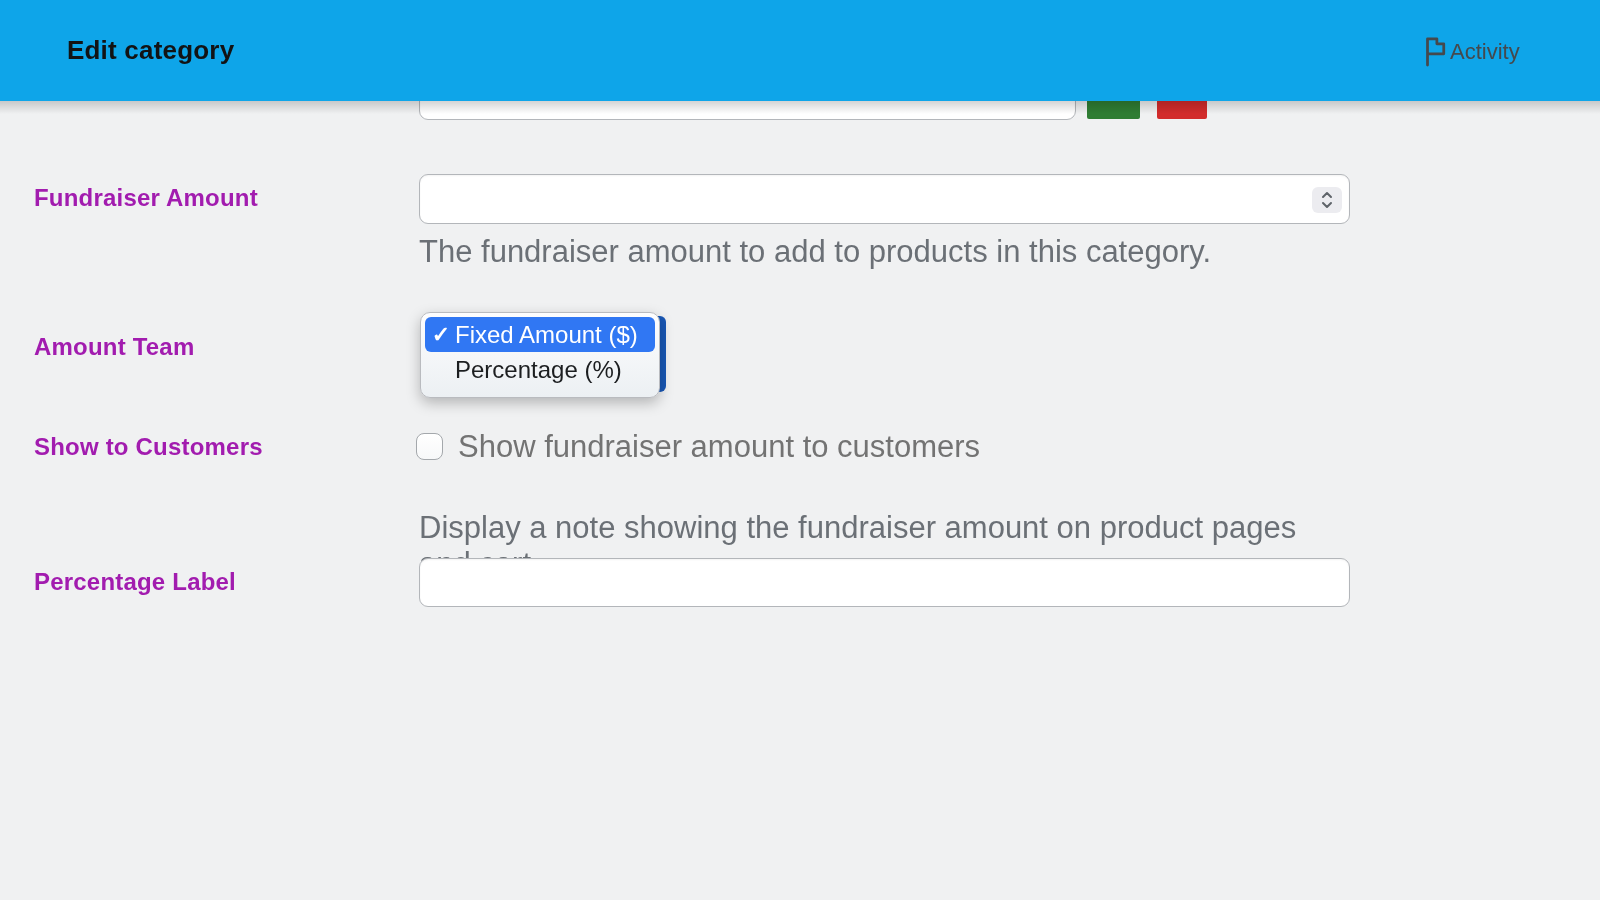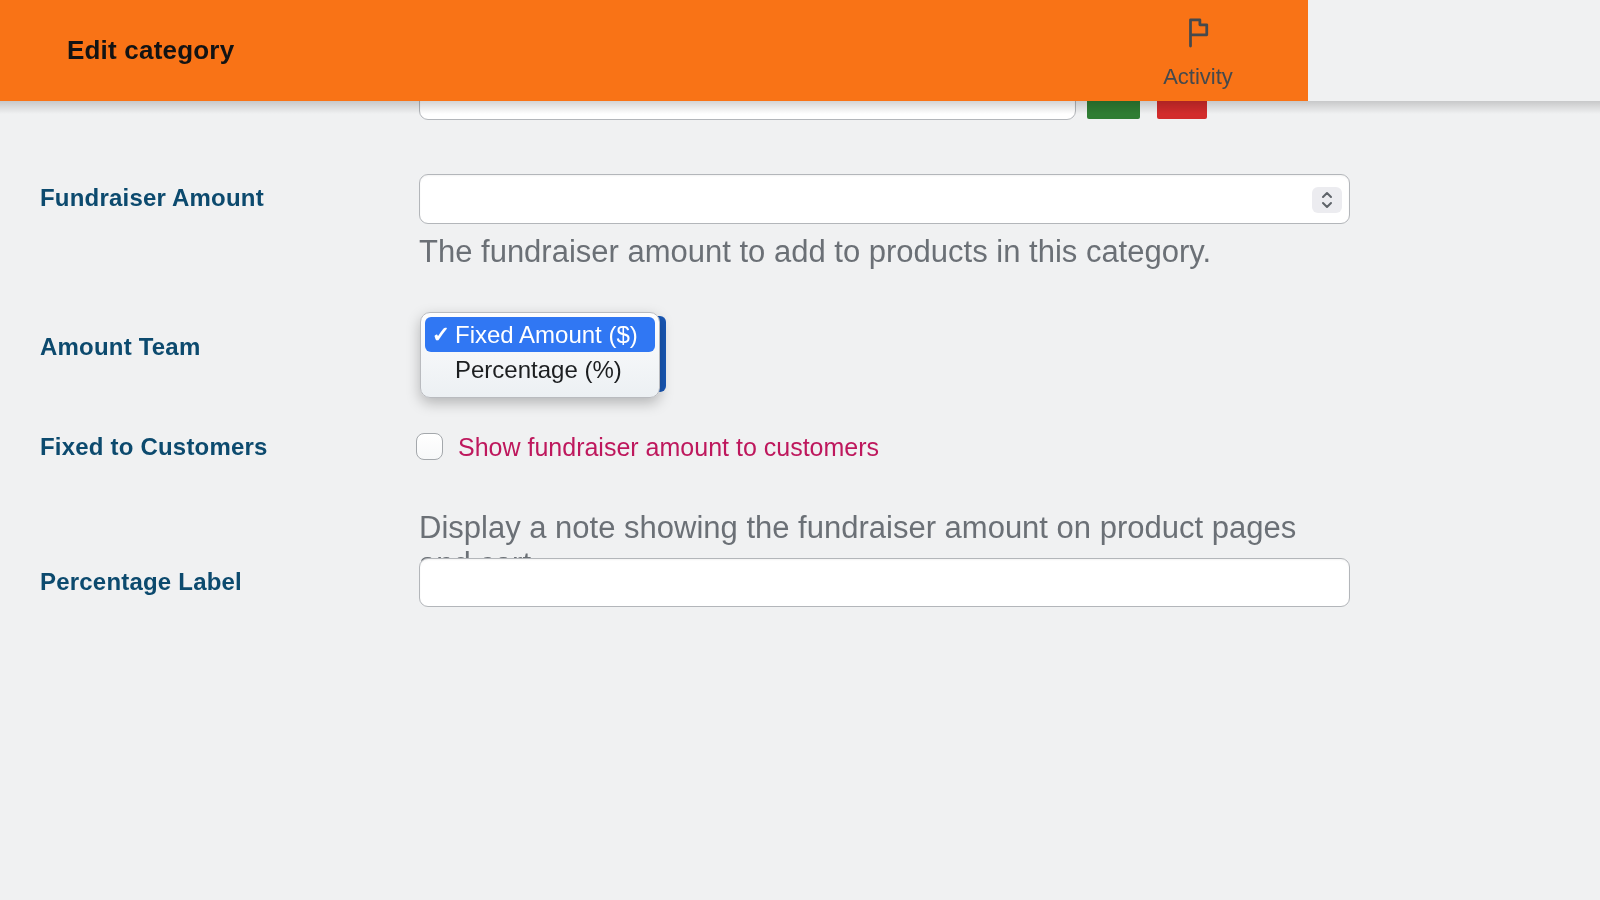--- a/index.html
+++ b/index.html
@@ -7,31 +7,31 @@
   body {
     background:#f0f1f2;
     font-family:"Liberation Sans", sans-serif;
     position:relative;
     color:#16181a;
   }
   .canvas { position:absolute; inset:0; width:1600px; height:900px; }
 
   
   .header {
-    position:absolute; top:0; left:0; width:1308px; height:101px;
-    background:#f97316; z-index:20;
+    position:absolute; top:0; left:0; width:1600px; height:101px;
+    background:#0ea5e9; z-index:20;
   }
   .page-title {
     position:absolute; left:67px; top:0; height:101px;
     display:flex; align-items:center;
     font-size:26px; font-weight:700; color:#121314; letter-spacing:.2px;
   }
   .activity {
     position:absolute; right:40px; top:14px; width:140px; height:76px;
-    display:flex; flex-direction:column; align-items:center; justify-content:space-between;
+    display:flex; flex-direction:row; align-items:center; justify-content:flex-start;
     color:#45494d; cursor:default;
   }
   .activity svg { display:block; margin-bottom:4px; }
   .activity-label { font-size:22px; color:#45494d; }
   .header-shadow {
     position:absolute; top:101px; left:0; width:1600px; height:13px;
     background:linear-gradient(to bottom, rgba(0,0,0,0.17), rgba(0,0,0,0));
     z-index:15; pointer-events:none;
   }
 
@@ -50,22 +50,22 @@
     position:absolute; left:21px; top:-6px; width:11px; height:11px;
     background:#ffffff; transform:rotate(45deg);
   }
   .cut-delete-btn {
     position:absolute; left:1157px; top:79px; width:50px; height:40px;
     background:#d22b2b; border-radius:2px; z-index:5; border:none; cursor:pointer;
   }
 
   
   .field-label {
-    position:absolute; left:40px;
-    font-size:24px; font-weight:700; color:#0c4a6e; letter-spacing:.2px;
+    position:absolute; left:34px;
+    font-size:24px; font-weight:700; color:#a21caf; letter-spacing:.2px;
   }
   .help-text {
     position:absolute; left:419px;
     font-size:31px; color:#6b7076; line-height:36px; max-width:935px;
   }
   .text-input {
     position:absolute; left:419px; width:931px;
     background:#ffffff; border:1px solid #b3b6ba; border-radius:9px;
     box-shadow:inset 0 1px 2px rgba(0,0,0,0.05);
     font-family:"Liberation Sans", sans-serif; font-size:23px; color:#16181a;
@@ -107,21 +107,21 @@
 
   
   .checkbox {
     position:absolute; left:416px; top:433px; width:27px; height:27px;
     background:linear-gradient(#ffffff,#f7f8f9);
     border:1.5px solid #a4a8ac; border-radius:8px; cursor:pointer;
   }
   .checkbox-label {
     position:absolute; left:458px; top:433px; height:28px;
     display:flex; align-items:center;
-    font-size:25px; color:#be185d;
+    font-size:31px; color:#737373;
   }
 
   
   .label-input { top:558px; height:49px; }
 </style>
 </head>
 <body>
 
 <div class="canvas">
 
@@ -158,21 +158,21 @@
     <div class="dropdown-option selected">
       <span class="option-check">✓</span>
       <span>Fixed Amount ($)</span>
     </div>
     <div class="dropdown-option">
       <span class="option-check">✓</span>
       <span>Percentage (%)</span>
     </div>
   </div>
 
-  <div class="field-label" style="top:433px;">Fixed to Customers</div>
+  <div class="field-label" style="top:433px;">Show to Customers</div>
   <div class="checkbox"></div>
   <div class="checkbox-label">Show fundraiser amount to customers</div>
   <div class="help-text" style="top:462px;margin-top:48px;">Display a note showing the fundraiser amount on product pages and cart.</div>
 
   <div class="field-label" style="top:568px;">Percentage Label</div>
   <input class="text-input label-input" type="text" value="" style="">
 
 </div>
 
 </body></html>

